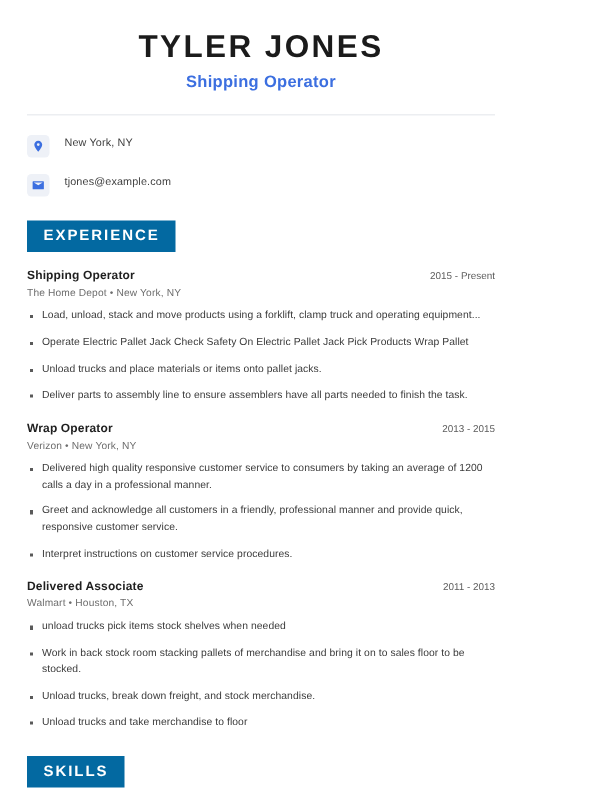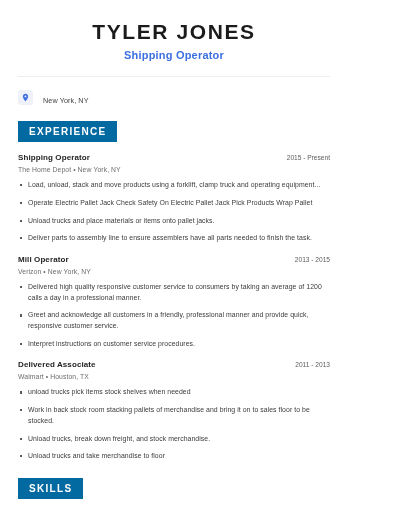--- a/index.html
+++ b/index.html
@@ -49,21 +49,21 @@
     border-top: 1px solid #eceef1;
     height: 0;
   }
 
   
   .contact-list {
     margin-top: 13px;
   }
   .contact-row {
     display: flex;
-    align-items: flex-end;
+    align-items: flex-start;
     margin-bottom: 11px;
   }
   .contact-icon {
     width: 15px;
     height: 15px;
     border-radius: 3px;
     background: #eef1f7;
     display: flex;
     align-items: center;
     justify-content: center;
@@ -155,20 +155,28 @@
     <div class="contact-row">
       <span class="contact-icon">
         <svg width="9" height="9" viewBox="0 0 24 24" fill="#3c6fe0">
           <path d="M12 2C8.1 2 5 5.1 5 9c0 5.2 7 13 7 13s7-7.8 7-13c0-3.9-3.1-7-7-7zm0 9.5A2.5 2.5 0 1 1 12 6.5a2.5 2.5 0 0 1 0 5z"></path>
         </svg>
       </span>
       <span class="contact-text">New York, NY</span>
     </div>
 
 
+    <div class="contact-row">
+      <span class="contact-icon">
+        <svg width="9" height="9" viewBox="0 0 24 24" fill="#3c6fe0">
+          <path d="M3 5h18c.6 0 1 .4 1 1v12c0 .6-.4 1-1 1H3c-.6 0-1-.4-1-1V6c0-.6.4-1 1-1zm9 7.2L20 7H4l8 5.2z"></path>
+        </svg>
+      </span>
+      <span class="contact-text">tjones@example.com</span>
+    </div>
 
   </div>
 
   <div class="section">
     <div class="section-badge">EXPERIENCE</div>
 
     
     <div class="job">
       <div class="job-head">
         <div class="job-role">Shipping Operator</div>
@@ -179,21 +187,21 @@
         <li>Load, unload, stack and move products using a forklift, clamp truck and operating equipment...</li>
         <li>Operate Electric Pallet Jack Check Safety On Electric Pallet Jack Pick Products Wrap Pallet</li>
         <li>Unload trucks and place materials or items onto pallet jacks.</li>
         <li>Deliver parts to assembly line to ensure assemblers have all parts needed to finish the task.</li>
       </ul>
     </div>
 
     
     <div class="job">
       <div class="job-head">
-        <div class="job-role">Mill Operator</div>
+        <div class="job-role">Wrap Operator</div>
         <div class="job-dates">2013 - 2015</div>
       </div>
       <div class="job-meta">Verizon  •  New York, NY</div>
       <ul class="bullets">
         <li>Delivered high quality responsive customer service to consumers by taking an average of 1200 calls a day in a professional manner.</li>
         <li>Greet and acknowledge all customers in a friendly, professional manner and provide quick, responsive customer service.</li>
         <li>Interpret instructions on customer service procedures.</li>
       </ul>
     </div>
 

